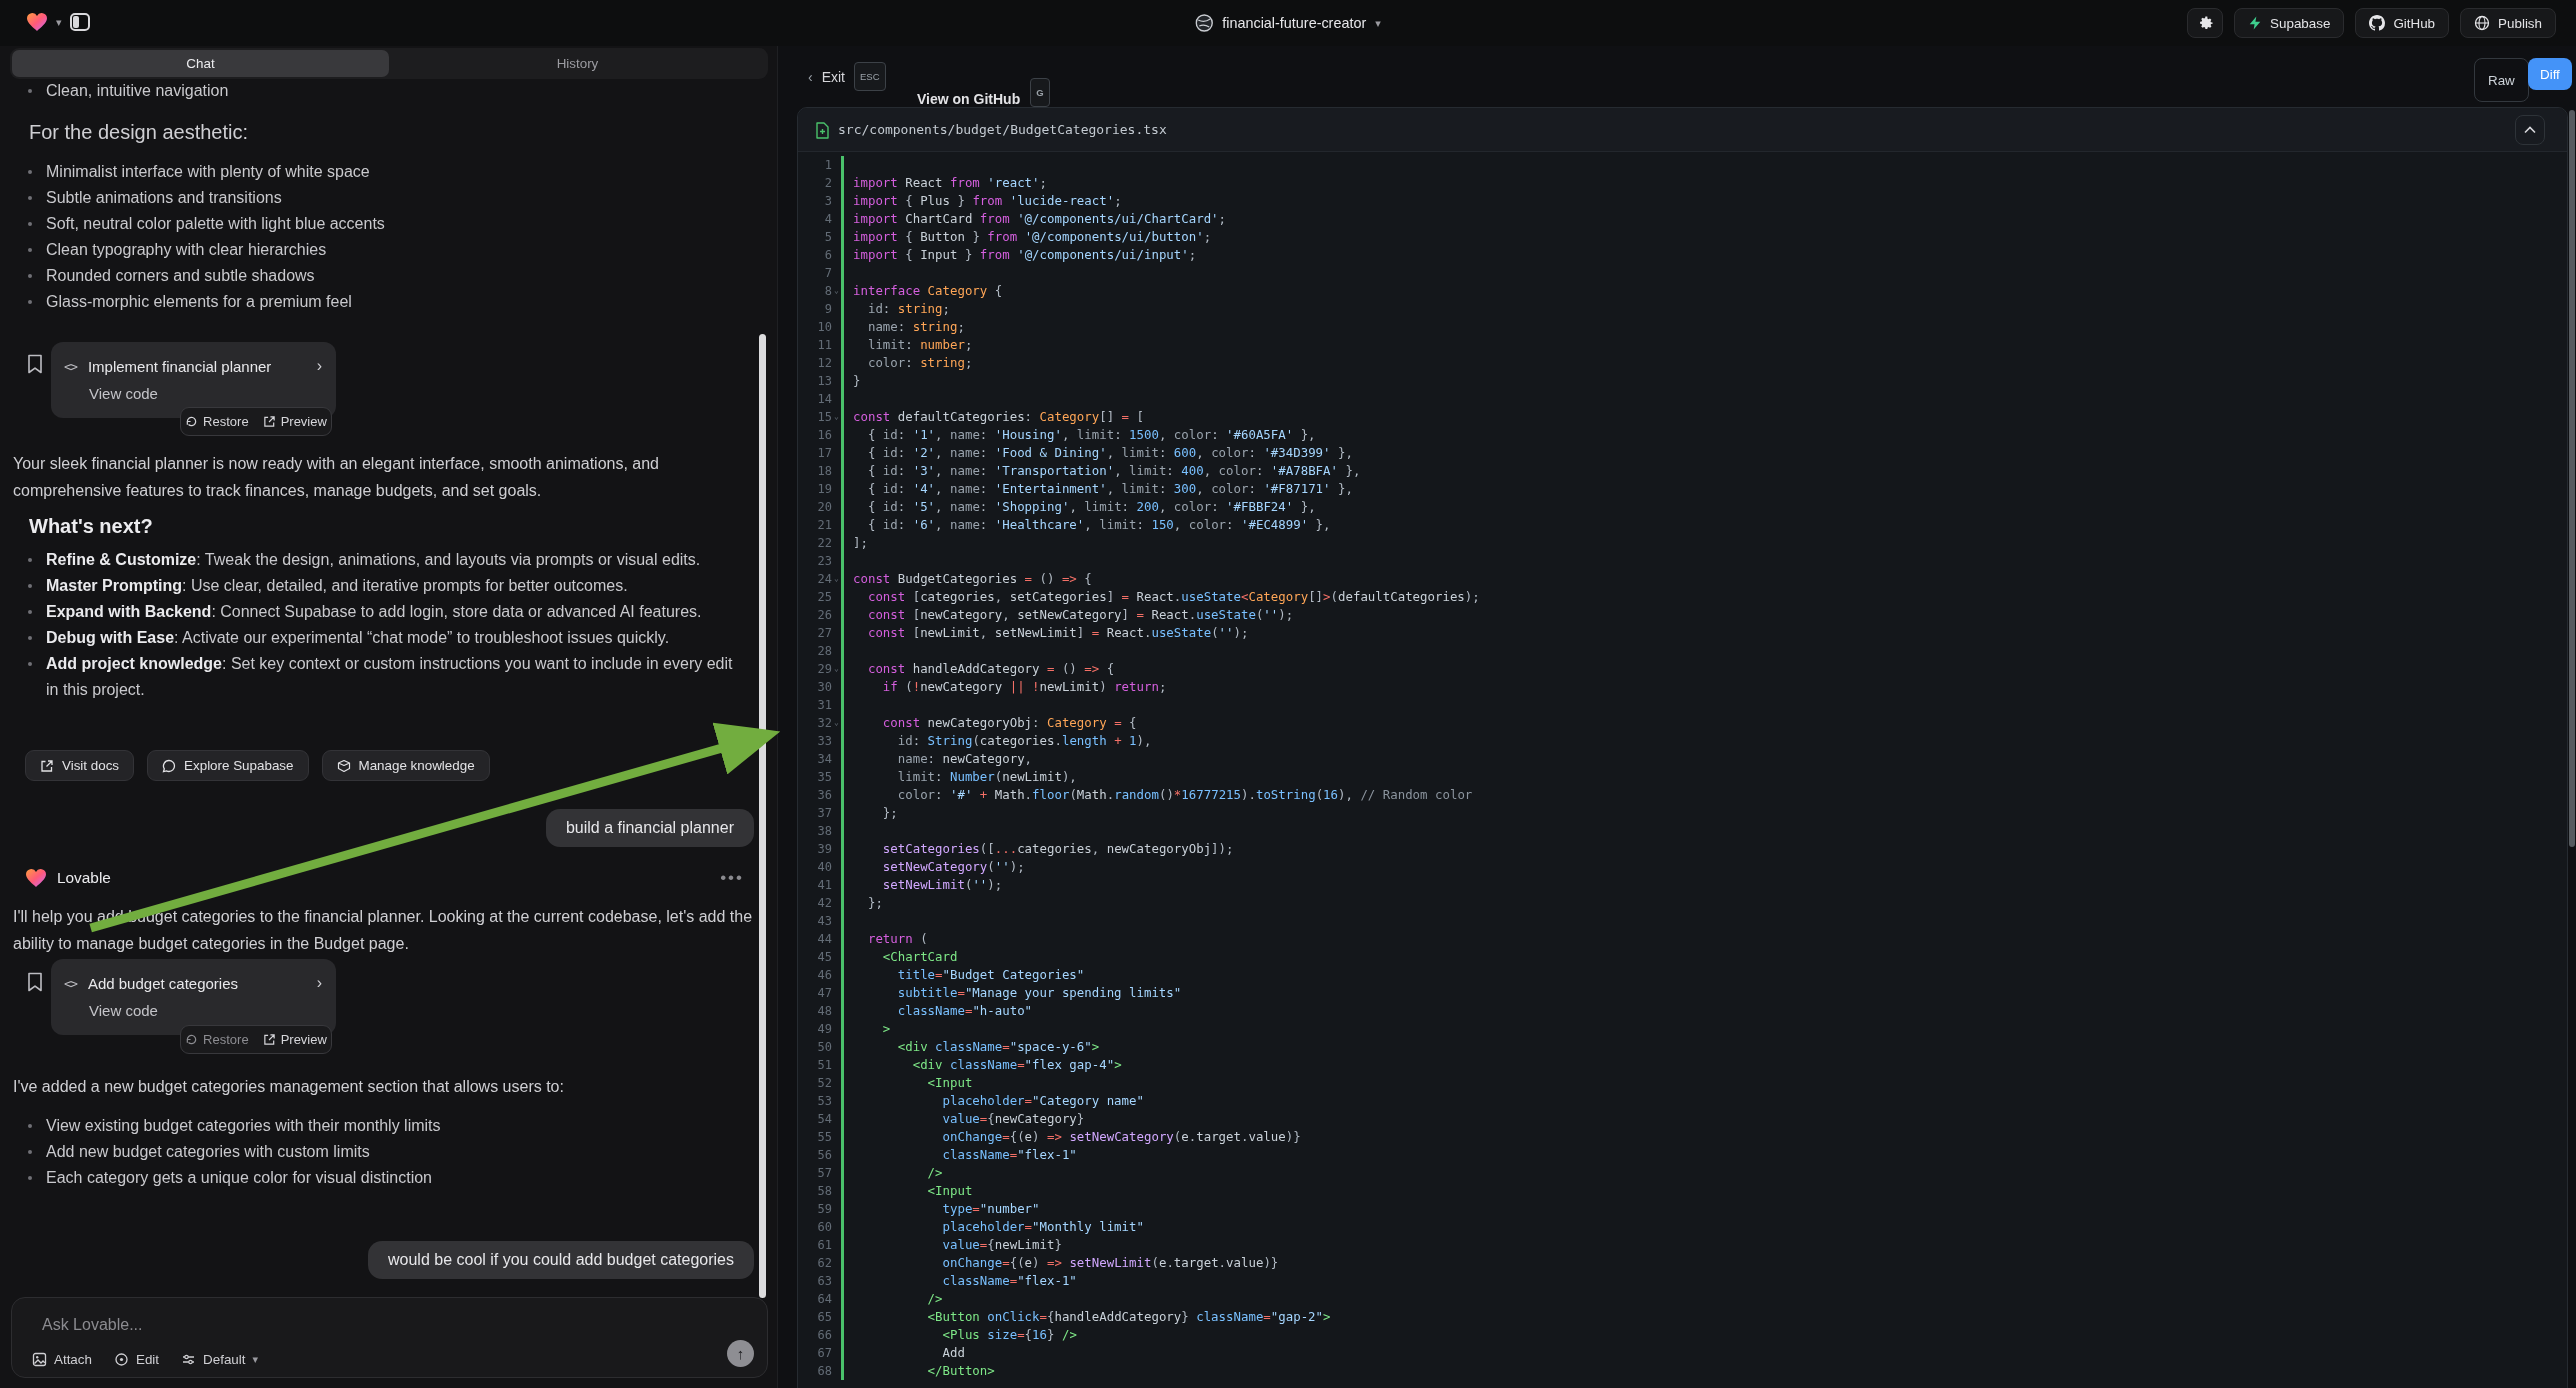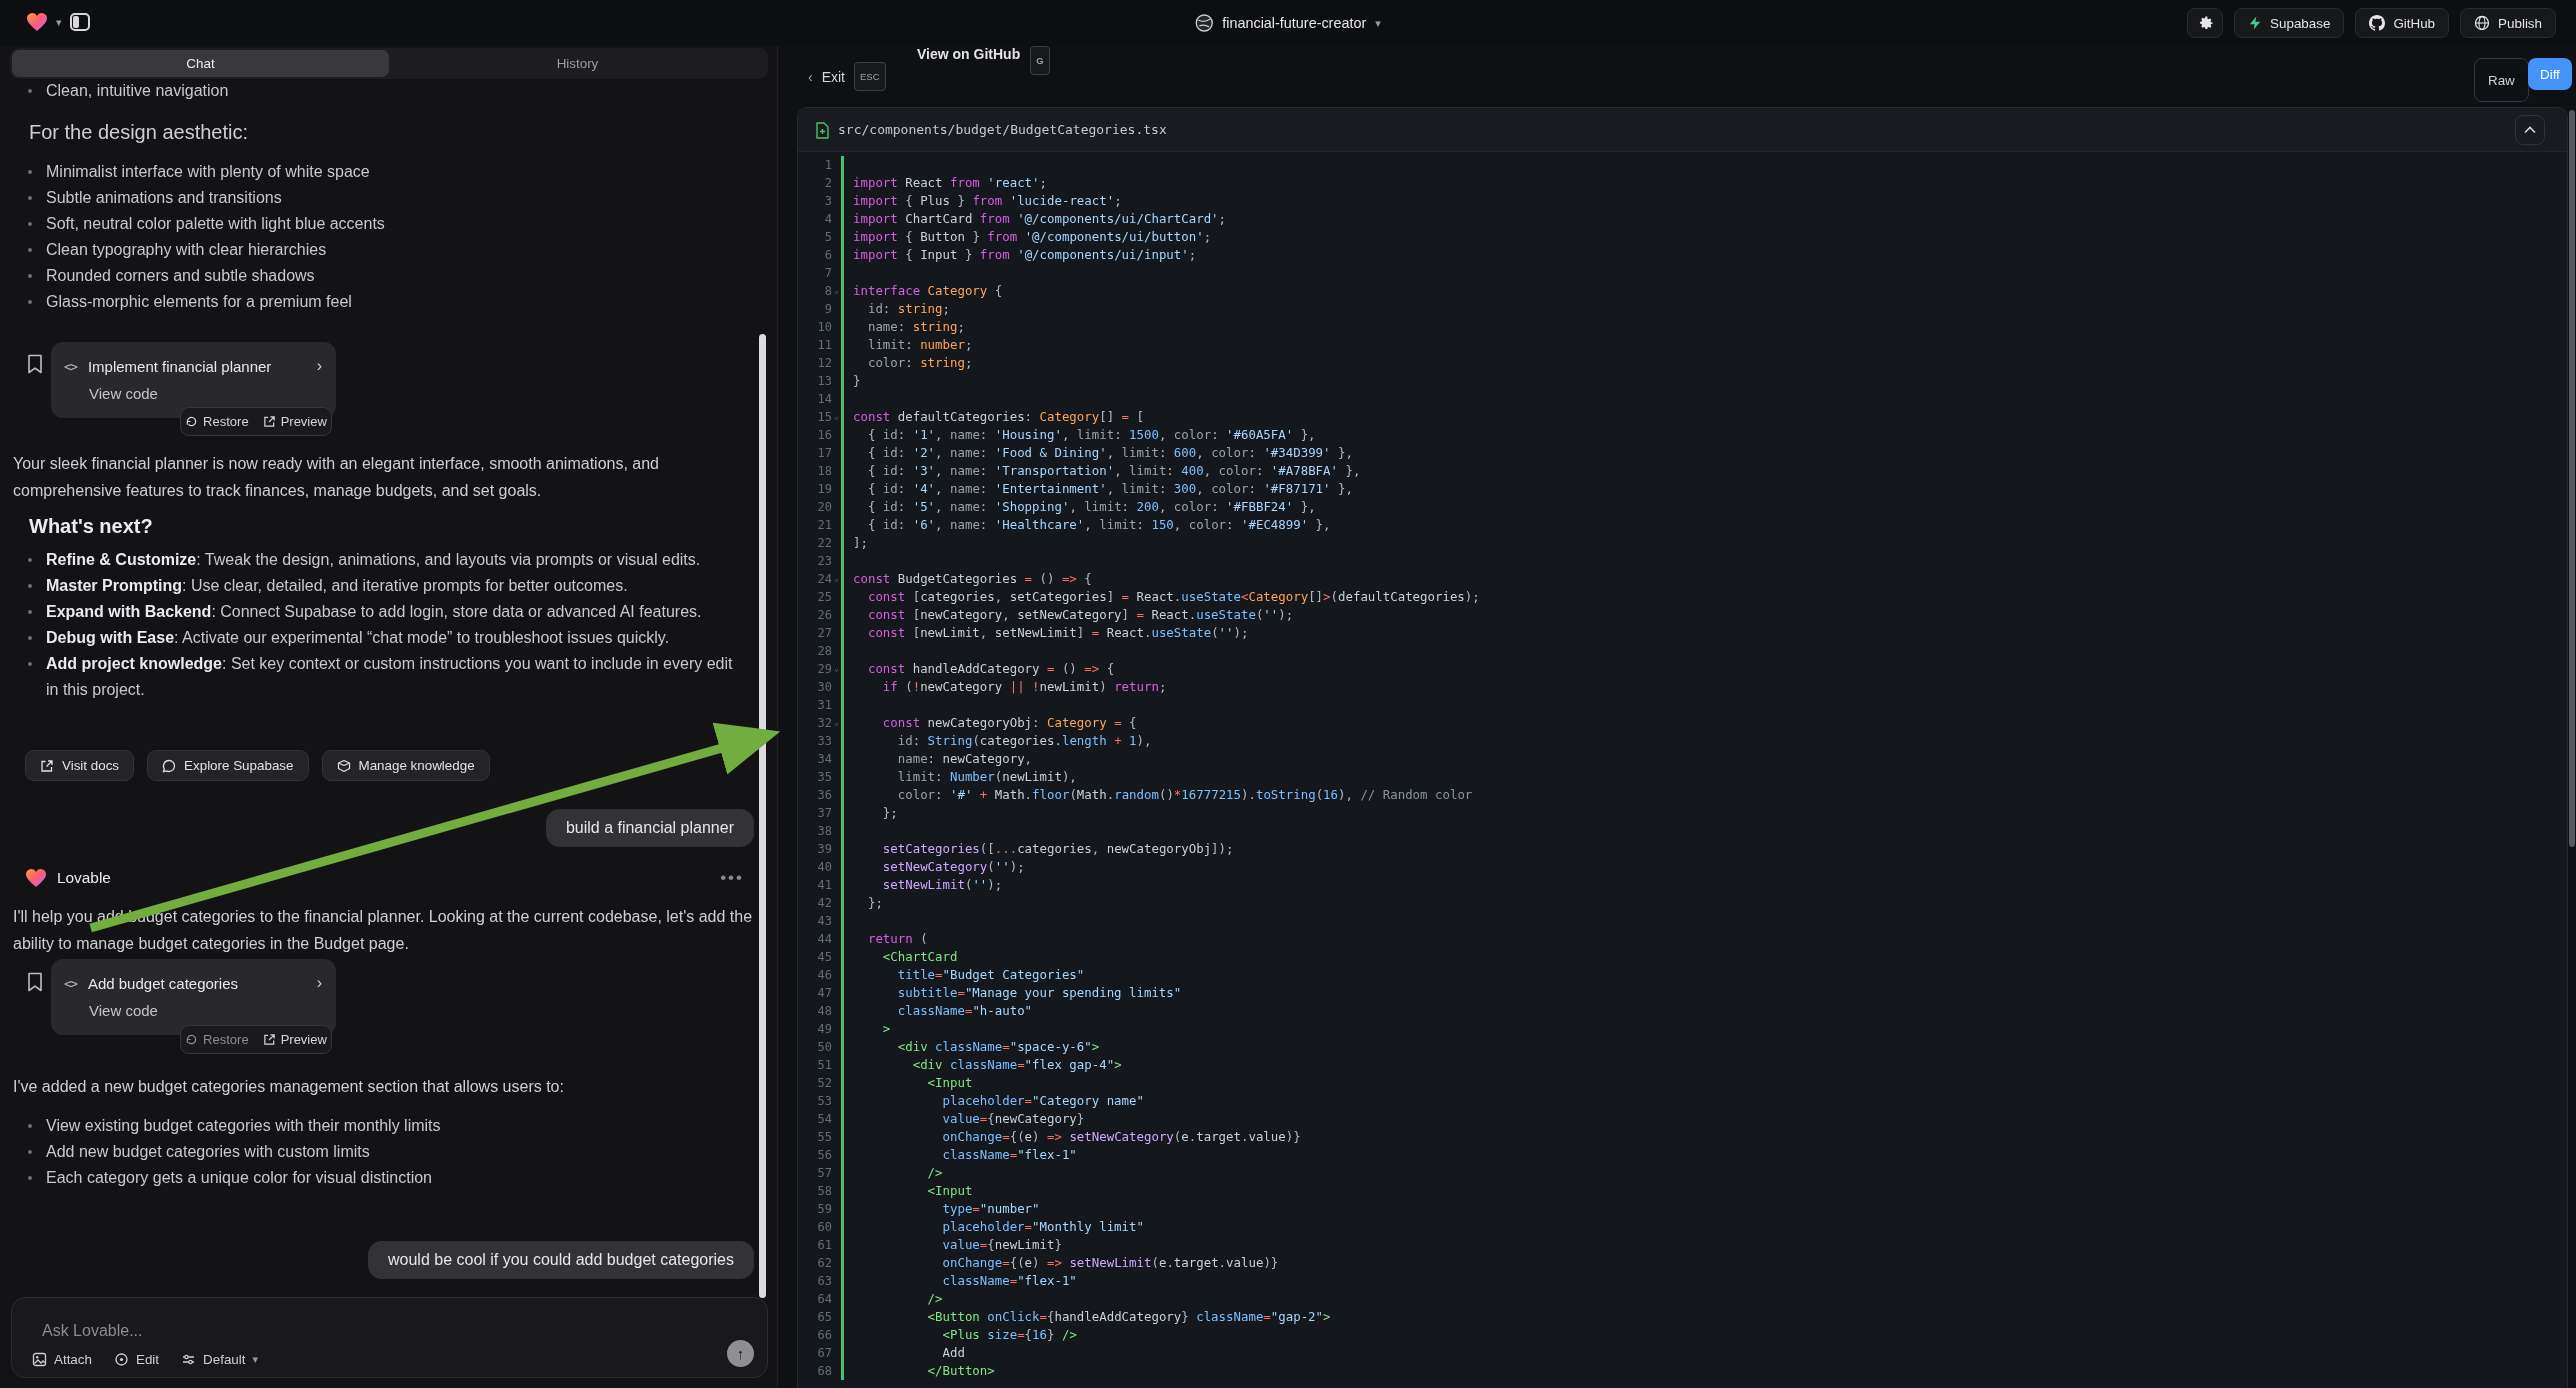--- a/index.html
+++ b/index.html
@@ -48,33 +48,33 @@
   .act-btn { height:31px; display:flex; align-items:center; gap:8px; padding:0 14px; background:#242427; border:1px solid #333337; border-radius:9px; color:#e2e2e5; font-size:13.4px; }
 
   .bubble-row { position:absolute; left:13px; width:741px; display:flex; justify-content:flex-end; }
   .bubble { background:#333336; border-radius:14px; padding:10px 20px; color:#e7e7ea; font-size:16px; }
 
   #lovable-row { position:absolute; left:25px; top:868px; width:719px; display:flex; align-items:center; }
   #lovable-row .name { margin-left:10px; color:#ececef; font-size:15.4px; flex:1; }
   #lovable-row .dots { color:#8a8a8f; font-size:17px; letter-spacing:2px; }
 
   #composer { position:absolute; left:11px; top:1297px; width:757px; height:81px; background:#19191b; border:1px solid #2d2d30; border-radius:14px; }
-  #composer .ph { position:absolute; left:30px; top:24px; color:#8b8b90; font-size:16px; }
+  #composer .ph { position:absolute; left:30px; top:18px; color:#8b8b90; font-size:16px; }
   #composer .crow { position:absolute; left:20px; bottom:10px; display:flex; align-items:center; gap:22px; color:#cfcfd3; font-size:13.4px; }
   #composer .citem { display:flex; align-items:center; gap:7px; }
   #send-btn { position:absolute; right:13px; bottom:10px; width:27px; height:27px; border-radius:50%; background:#8e8e93; display:flex; align-items:center; justify-content:center; color:#212123; font-size:15px; font-weight:bold; }
 
   #left-scrollbar { position:absolute; left:759px; top:334px; width:7px; height:964px; background:#dcdcde; border-radius:4px; z-index:4; }
 
   
   #right { position:absolute; left:777px; top:46px; width:1799px; height:1342px; background:#0f1013; border-left:1px solid #1f2023; }
   #code-header { position:absolute; left:0; top:0; width:100%; height:61px; color:#d6d6da; }
   #exit-group { position:absolute; left:30px; top:0; height:61px; display:flex; align-items:center; gap:9px; font-size:14px; }
   .kbd { font-size:9.5px; color:#9aa1a8; border:1px solid #3c4147; background:#17191c; border-radius:4px; padding:8px 5px; }
-  #vgh-group { position:absolute; left:139px; top:0; height:61px; display:flex; align-items:flex-start; gap:10px; font-size:14px; font-weight:bold; color:#e3e3e6; }
+  #vgh-group { position:absolute; left:139px; top:0; height:61px; display:flex; align-items:flex-end; gap:10px; font-size:14px; font-weight:bold; color:#e3e3e6; }
   #raw-btn { position:absolute; left:1696px; top:12px; height:44px; padding:0 13px; display:flex; align-items:center; border:1px solid #33383e; border-radius:8px; color:#cdd3d9; font-size:13.4px; }
   #diff-btn { position:absolute; left:1750px; top:12px; height:32px; padding:0 12px; display:flex; align-items:center; background:#4493f8; border-radius:8px; color:#fff; font-size:13.4px; }
 
   #file-card { position:absolute; left:19px; top:61px; width:1771px; height:1282px; background:#14171b; border:1px solid #262b31; border-radius:10px 10px 0 0; overflow:hidden; }
   #file-head { height:44px; background:#181b20; border-bottom:1px solid #23272d; display:flex; align-items:center; position:relative; }
   #file-path { margin-left:40px; font-family:"DejaVu Sans Mono", monospace; font-size:13px; color:#c3cad1; }
   #file-icon { position:absolute; left:17px; top:14px; }
   #collapse-btn { position:absolute; right:22px; top:7px; width:30px; height:30px; border:1px solid #2e3338; border-radius:8px; display:flex; align-items:center; justify-content:center; }
 
   #code-lines { padding-top:4px; font-family:"DejaVu Sans Mono", monospace; font-size:12.4px; }

